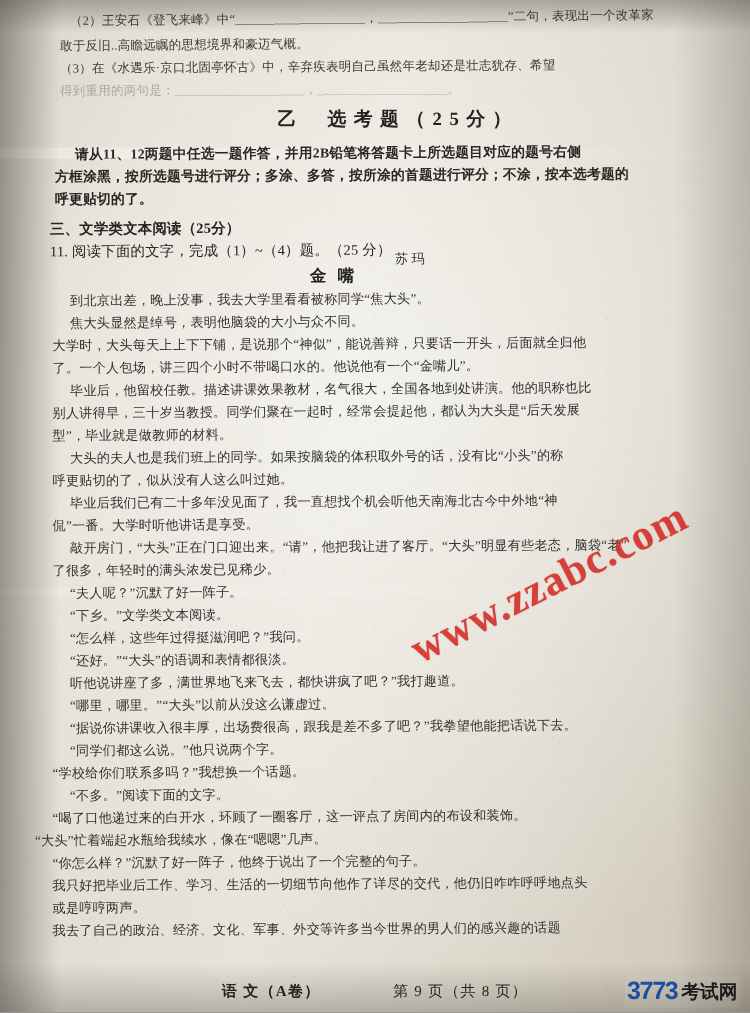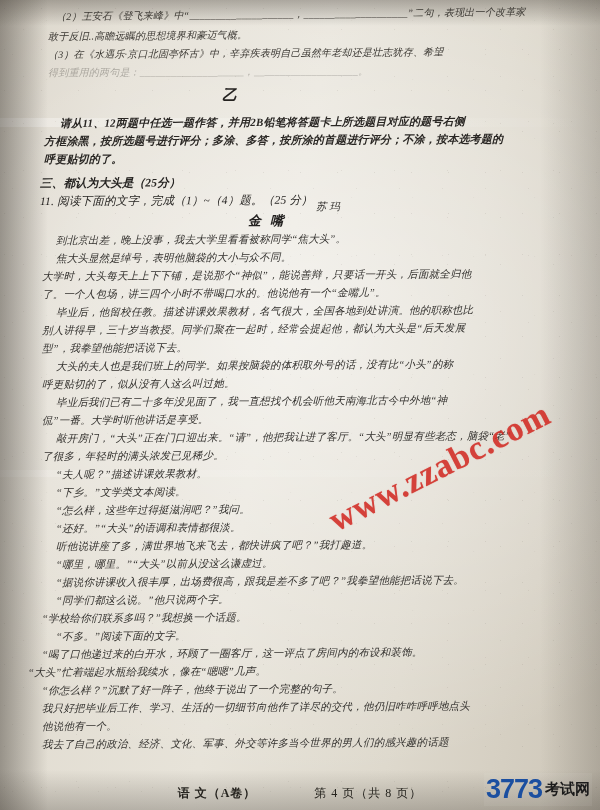--- a/index.html
+++ b/index.html
@@ -52,21 +52,20 @@
     position: absolute;
     background: linear-gradient(90deg, rgba(255,255,255,0.35), rgba(255,255,255,0.0));
     pointer-events: none;
   }
   
   #content {
     position: absolute;
     left: 0; top: 0;
     width: 600px; height: 810px;
     color: #2b2b2b;
-    font-style: italic;
   }
   .line {
     position: absolute;
     white-space: pre;
     font-size: 10.5px;
     letter-spacing: 0.2px;
     color: #33312e;
     transform-origin: left center;
   }
   .ln-top {
@@ -140,21 +139,21 @@
     right: 8px;
     bottom: 4px;
     display: flex;
     align-items: center;
     background: rgba(255,255,255,0.06);
     padding: 1px 2px;
   }
   #site-badge .num {
     font-family: "Liberation Sans", sans-serif;
     font-weight: bold;
-    font-size: 27px;
+    font-size: 20px;
     color: #1b4fa0;
     letter-spacing: -1px;
   }
   #site-badge .cn {
     font-family: "Liberation Sans", sans-serif;
     font-weight: bold;
     font-size: 15px;
     color: #1b1b1b;
     margin-left: 3px;
     letter-spacing: 0px;
@@ -186,69 +185,70 @@
   <div id="shade-bottom"></div>
 
   <div id="content">
 
     <div class="line ln-top" style="left:56px;top:10px;transform:rotate(-0.6deg);">（2）王安石《登飞来峰》中“____________________，____________________”二句，表现出一个改革家</div>
     <div class="line ln-top" style="left:48px;top:30px;transform:rotate(-0.5deg);">敢于反旧..高瞻远瞩的思想境界和豪迈气概。</div>
     <div class="line ln-top" style="left:48px;top:48px;transform:rotate(-0.4deg);">（3）在《水遇乐·京口北固亭怀古》中，辛弃疾表明自己虽然年老却还是壮志犹存、希望</div>
     <div class="line ln-top" style="left:48px;top:66px;transform:rotate(-0.3deg);opacity:.35;">得到重用的两句是：____________________，____________________。</div>
 
     <div class="sec-title" style="left:222px;top:86px;">乙</div>
+    <div class="sec-title" style="left:262px;top:86px;">选考题（25分）</div>
 
     <div class="line bold-para" style="left:60px;top:116px;font-size:11px;transform:rotate(-0.3deg);">请从11、12两题中任选一题作答，并用2B铅笔将答题卡上所选题目对应的题号右侧</div>
     <div class="line bold-para" style="left:44px;top:134px;font-size:11px;transform:rotate(-0.3deg);">方框涂黑，按所选题号进行评分；多涂、多答，按所涂的首题进行评分；不涂，按本选考题的</div>
     <div class="line bold-para" style="left:44px;top:152px;font-size:11px;transform:rotate(-0.3deg);">呼更贴切的了。</div>
 
-    <div class="line heading-cn" style="left:40px;top:176px;transform:rotate(-0.3deg);">三、都认为大头是（25分）</div>
+    <div class="line heading-cn" style="left:40px;top:176px;transform:rotate(-0.3deg);">三、文学类文本阅读（25分）</div>
     <div class="line heading-cn" style="left:40px;top:194px;font-weight:normal;transform:rotate(-0.3deg);">11. 阅读下面的文字，完成（1）~（4）题。（25 分）</div>
 
     <div class="work-title" style="left:248px;top:212px;">金 嘴</div>
     <div class="work-author" style="left:316px;top:200px;">苏 玛</div>
 
     <div class="line" style="left:56px;top:234px;transform:rotate(-0.35deg);">到北京出差，晚上没事，我去大学里看看被称同学“焦大头”。</div>
     <div class="line" style="left:56px;top:252px;transform:rotate(-0.35deg);">焦大头显然是绰号，表明他脑袋的大小与众不同。</div>
     <div class="line" style="left:42px;top:270px;transform:rotate(-0.35deg);">大学时，大头每天上上下下铺，是说那个“神似”，能说善辩，只要话一开头，后面就全归他</div>
     <div class="line" style="left:42px;top:288px;transform:rotate(-0.35deg);">了。一个人包场，讲三四个小时不带喝口水的。他说他有一个“金嘴儿”。</div>
     <div class="line" style="left:56px;top:306px;transform:rotate(-0.35deg);">毕业后，他留校任教。描述讲课效果教材，名气很大，全国各地到处讲演。他的职称也比</div>
     <div class="line" style="left:42px;top:324px;transform:rotate(-0.35deg);">别人讲得早，三十岁当教授。同学们聚在一起时，经常会提起他，都认为大头是“后天发展</div>
-    <div class="line" style="left:42px;top:342px;transform:rotate(-0.35deg);">型”，我拳望他能把话说下去。</div>
+    <div class="line" style="left:42px;top:342px;transform:rotate(-0.35deg);">型”，毕业就是做教师的材料。</div>
     <div class="line" style="left:56px;top:360px;transform:rotate(-0.35deg);">大头的夫人也是我们班上的同学。如果按脑袋的体积取外号的话，没有比“小头”的称</div>
     <div class="line" style="left:42px;top:378px;transform:rotate(-0.35deg);">呼更贴切的了，似从没有人这么叫过她。</div>
     <div class="line" style="left:56px;top:396px;transform:rotate(-0.35deg);">毕业后我们已有二十多年没见面了，我一直想找个机会听他天南海北古今中外地“神</div>
     <div class="line" style="left:42px;top:414px;transform:rotate(-0.35deg);">侃”一番。大学时听他讲话是享受。</div>
     <div class="line" style="left:56px;top:432px;transform:rotate(-0.35deg);">敲开房门，“大头”正在门口迎出来。“请”，他把我让进了客厅。“大头”明显有些老态，脑袋“老”</div>
     <div class="line" style="left:42px;top:450px;transform:rotate(-0.35deg);">了很多，年轻时的满头浓发已见稀少。</div>
-    <div class="line" style="left:56px;top:468px;transform:rotate(-0.35deg);">“夫人呢？”描述讲课效果教材。</div>
+    <div class="line" style="left:56px;top:468px;transform:rotate(-0.35deg);">“夫人呢？”沉默了好一阵子。</div>
     <div class="line" style="left:56px;top:486px;transform:rotate(-0.35deg);">“下乡。”文学类文本阅读。</div>
     <div class="line" style="left:56px;top:504px;transform:rotate(-0.35deg);">“怎么样，这些年过得挺滋润吧？”我问。</div>
     <div class="line" style="left:56px;top:522px;transform:rotate(-0.35deg);">“还好。”“大头”的语调和表情都很淡。</div>
     <div class="line" style="left:56px;top:540px;transform:rotate(-0.35deg);">听他说讲座了多，满世界地飞来飞去，都快讲疯了吧？”我打趣道。</div>
     <div class="line" style="left:56px;top:558px;transform:rotate(-0.35deg);">“哪里，哪里。”“大头”以前从没这么谦虚过。</div>
     <div class="line" style="left:56px;top:576px;transform:rotate(-0.35deg);">“据说你讲课收入很丰厚，出场费很高，跟我是差不多了吧？”我拳望他能把话说下去。</div>
     <div class="line" style="left:56px;top:594px;transform:rotate(-0.35deg);">“同学们都这么说。”他只说两个字。</div>
     <div class="line" style="left:42px;top:612px;transform:rotate(-0.35deg);">“学校给你们联系多吗？”我想换一个话题。</div>
     <div class="line" style="left:56px;top:630px;transform:rotate(-0.35deg);">“不多。”阅读下面的文字。</div>
     <div class="line" style="left:42px;top:648px;transform:rotate(-0.35deg);">“喝了口他递过来的白开水，环顾了一圈客厅，这一评点了房间内的布设和装饰。</div>
     <div class="line" style="left:28px;top:666px;transform:rotate(-0.35deg);">“大头”忙着端起水瓶给我续水，像在“嗯嗯”几声。</div>
     <div class="line" style="left:42px;top:684px;transform:rotate(-0.35deg);">“你怎么样？”沉默了好一阵子，他终于说出了一个完整的句子。</div>
     <div class="line" style="left:42px;top:702px;transform:rotate(-0.35deg);">我只好把毕业后工作、学习、生活的一切细节向他作了详尽的交代，他仍旧咋咋呼呼地点头</div>
-    <div class="line" style="left:42px;top:720px;transform:rotate(-0.35deg);">他说他有一个。</div>
+    <div class="line" style="left:42px;top:720px;transform:rotate(-0.35deg);">或是哼哼两声。</div>
     <div class="line" style="left:42px;top:738px;transform:rotate(-0.35deg);">我去了自己的政治、经济、文化、军事、外交等许多当今世界的男人们的感兴趣的话题</div>
 
   </div>
 
   <div id="watermark">www.zzabc.com</div>
 
   <div id="speckle"></div>
 
   <div id="footer">
     <span class="fl">语  文（A卷）</span>
-    <span class="fr">第 4 页（共 8 页）</span>
+    <span class="fr">第 9 页（共 8 页）</span>
   </div>
 
   <div id="site-badge">
     <span class="num">3773</span>
     <span class="cn">考试网</span>
   </div>
 </div>
 
 </body></html>

